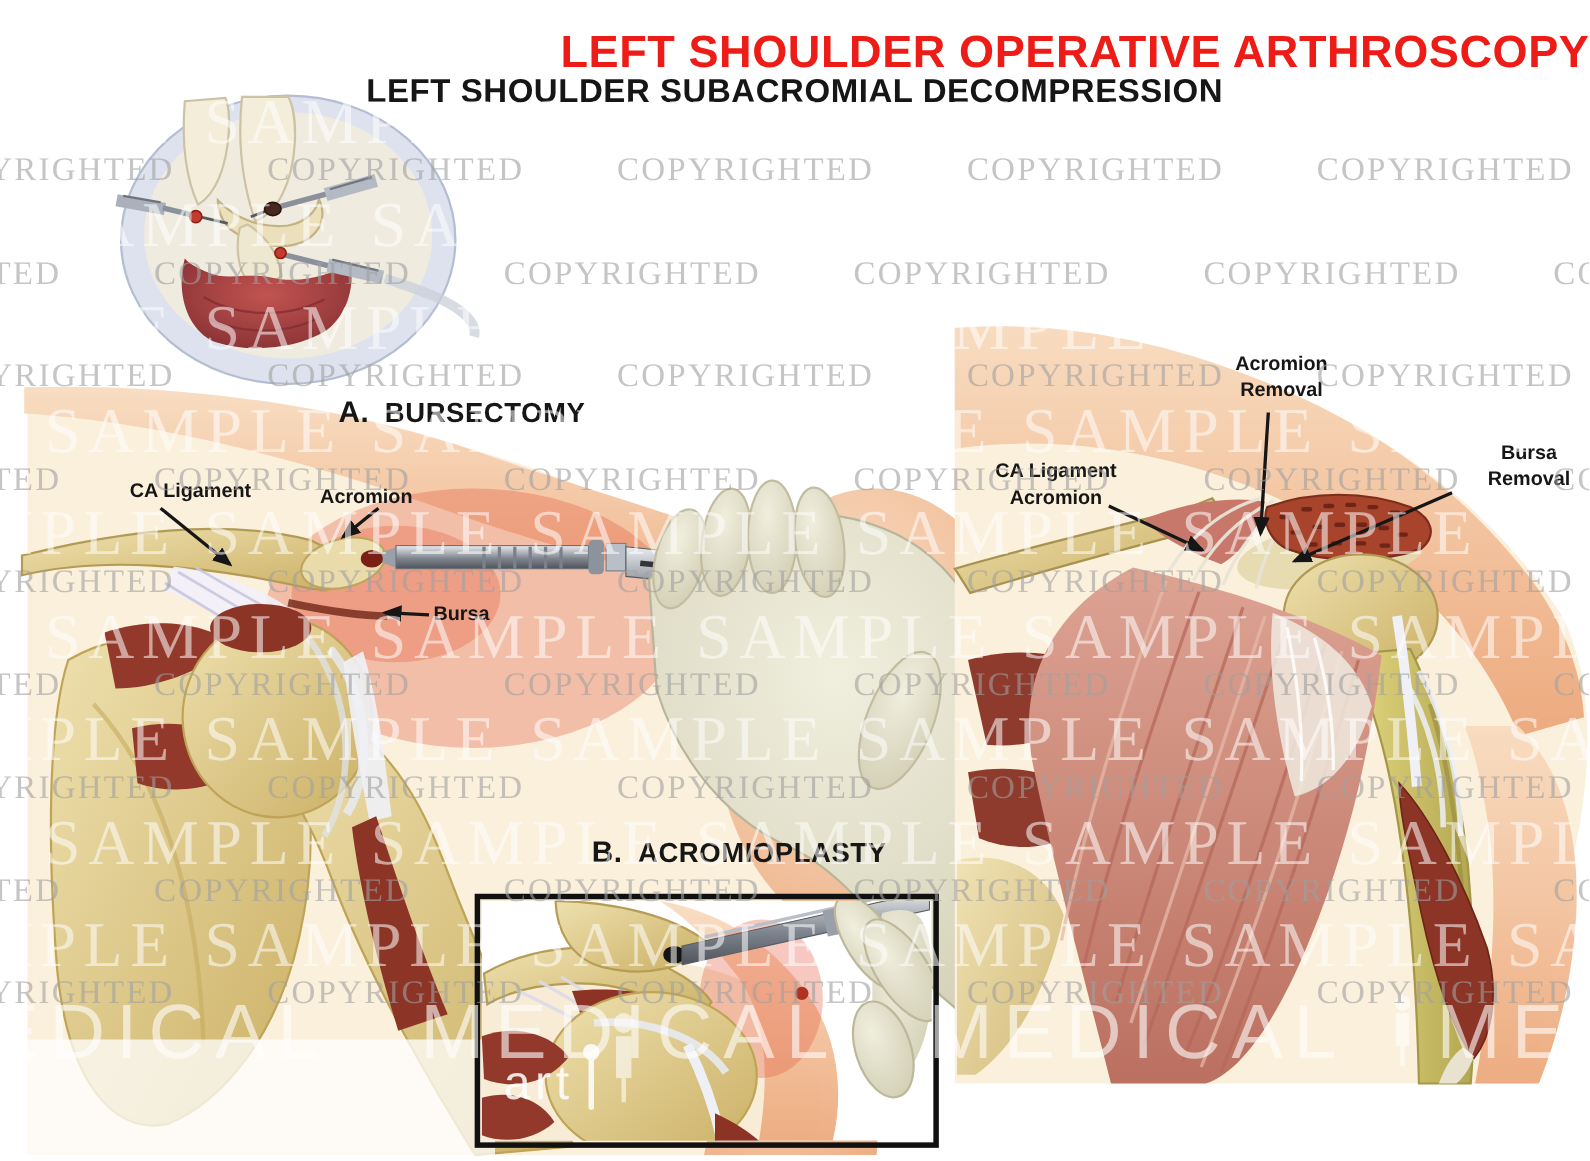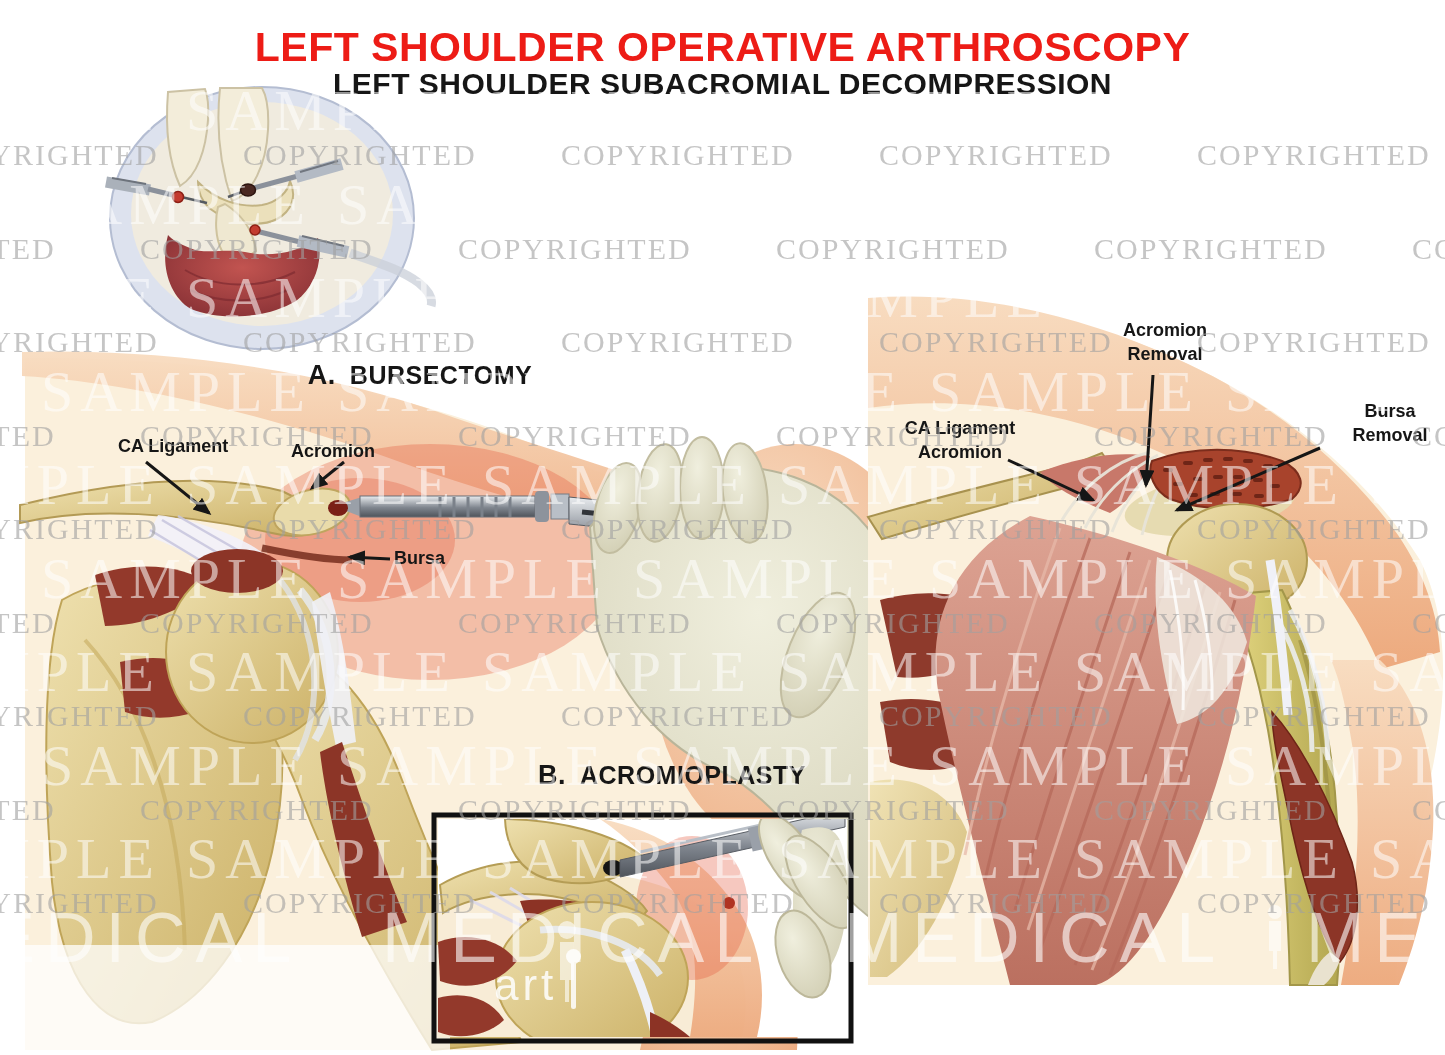--- a/index.html
+++ b/index.html
@@ -1,20 +1,20 @@
 <!DOCTYPE html>
 <html style="--title_red: #ed1c16; --text_black: #161616; --watermark_gray: #a0a0a0; --watermark_white: #ffffff; --skin: #f2bb92; --bone: #dfca87; --muscle_dark: #8e392b; --deltoid_pink: #cd8b7c; --instrument_metal: #9aa0a8; --glove: #e8e5d2;"><head>
 <meta charset="utf-8">
 <style>
   html,body{margin:0;padding:0;background:#fff;}
   #stage{position:relative;width:1445px;height:1055px;background:#fff;overflow:hidden;
          font-family:"Liberation Sans",sans-serif;}
   #art{position:absolute;left:0;top:0;z-index:1;}
   .lbl{position:absolute;z-index:3;color:var(--text_black,#161616);font-weight:bold;}
-  #main-title{left:0;top:24px;width:1445px;text-align:center;font-size:41px;
+  #main-title{left:0;top:24px;width:1445px;text-align:right;font-size:41px;
               color:var(--title_red,#ed1c16);letter-spacing:.5px;}
   #subtitle{left:0;top:67px;width:1445px;text-align:center;font-size:30px;letter-spacing:.5px;}
   .panel-title{font-size:25px;letter-spacing:.5px;text-align:center;}
   .panel-title .ltr{margin-right:14px;font-size:27px;}
   #a-title{left:240px;top:360px;width:360px;}
   #b-title{left:492px;top:760px;width:360px;}
   #c-title{left:895px;top:991px;width:470px;font-size:26px;}
   .anat{font-size:18px;line-height:24px;}
   #lbl-ca{left:118px;top:434px;}
   #lbl-acromion{left:291px;top:439px;}
@@ -28,21 +28,21 @@
   .wm-row{position:absolute;white-space:nowrap;line-height:1;}
   .wm-copy{font-family:"Liberation Serif",serif;font-size:30px;letter-spacing:2px;
            color:var(--watermark_gray,#a0a0a0);opacity:.6;}
   .wm-copy span{display:inline-block;width:318px;}
   .wm-sample{font-family:"Liberation Serif",serif;font-size:58px;letter-spacing:7px;
              color:var(--watermark_white,#fff);opacity:.55;}
   .wm-sample span{display:inline-block;width:296px;}
   .wm-medical{font-size:70px;letter-spacing:10px;color:var(--watermark_white,#fff);opacity:.6;}
   .wm-medical span{display:inline-block;width:462px;}
   #artworks{position:absolute;left:458px;top:960px;z-index:6;display:flex;align-items:center;
-            gap:14px;color:#fff;opacity:.85;font-size:44px;letter-spacing:4px;font-weight:400;margin-left:36px;}
+            gap:14px;color:#fff;opacity:.85;font-size:44px;letter-spacing:4px;font-weight:400;}
   .staff{display:inline-block;width:5px;height:48px;background:#fff;border-radius:3px;position:relative;}
   .staff::before{content:"";position:absolute;left:-5px;top:-12px;width:15px;height:15px;
                  border-radius:50%;background:#fff;}
 </style>
 </head>
 <body>
 
 <div id="stage">
 
 <svg id="art" width="1445" height="1055" viewBox="0 0 1445 1055">

